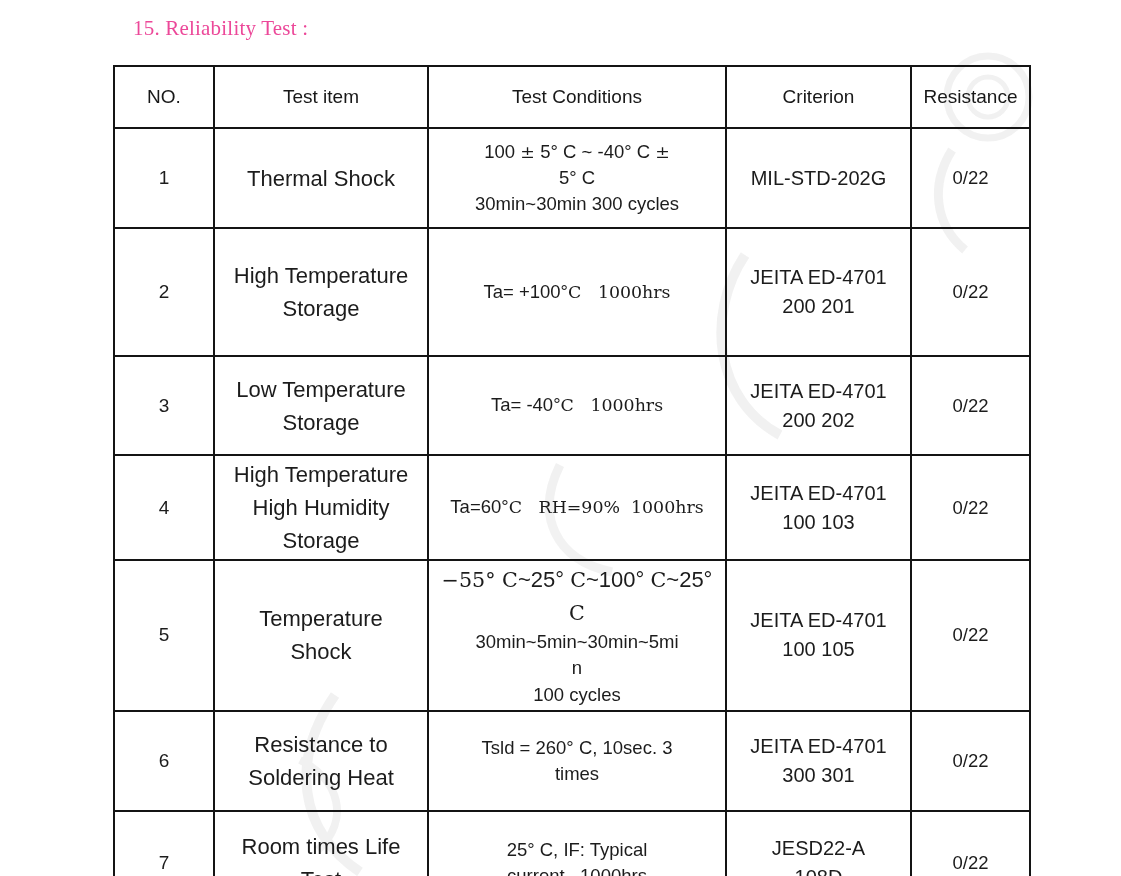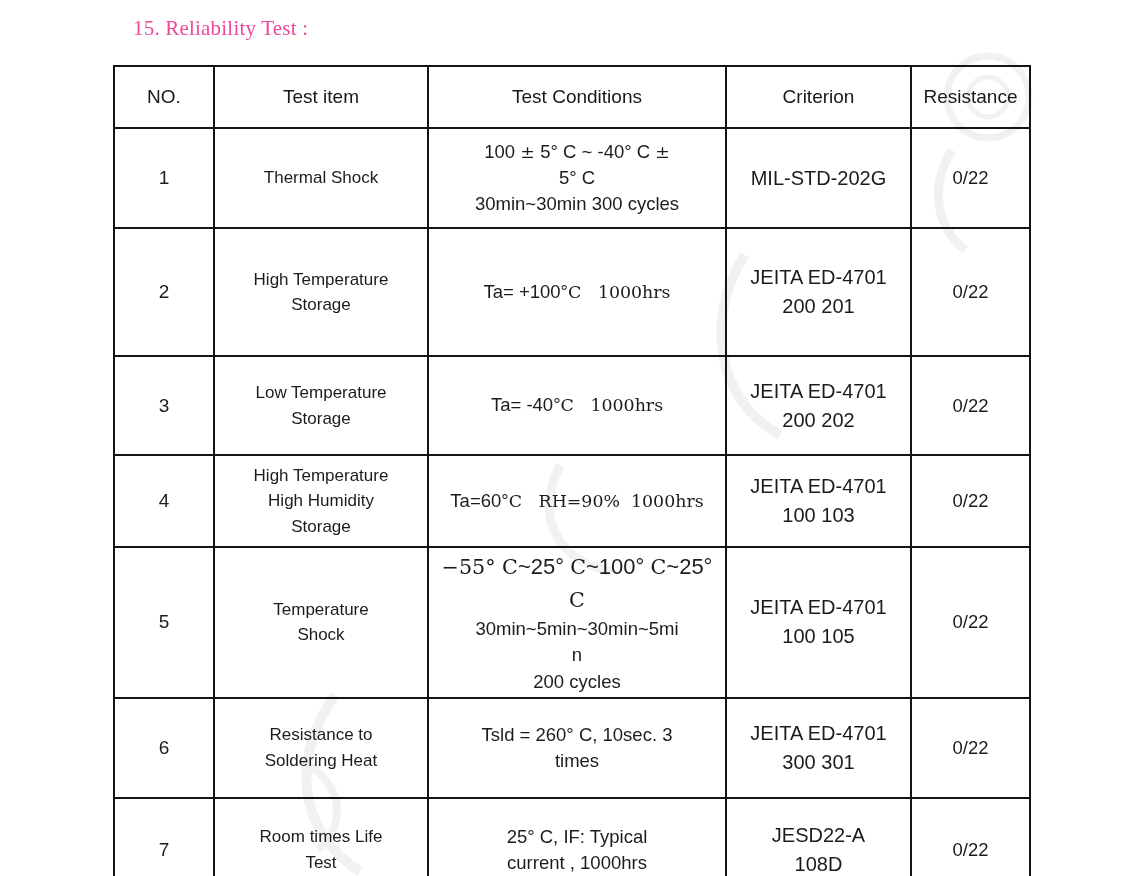--- a/index.html
+++ b/index.html
@@ -54,21 +54,21 @@
   }
   tr.r0 { height: 62px; }
   tr.r1 { height: 100px; }
   tr.r2 { height: 128px; }
   tr.r3 { height: 99px; }
   tr.r4 { height: 92px; }
   tr.r5 { height: 118px; }
   tr.r6 { height: 100px; }
   tr.r7 { height: 104px; }
   td.c-no   { font-size: 19px; }
-  td.c-item { font-size: 17px; line-height: 1.5; white-space: pre-line; }
+  td.c-item { font-size: 22px; line-height: 1.5; white-space: pre-line; }
   td.c-cond { font-size: 18.5px; border-radius: 8px; }
   td.c-ref  { font-size: 20px; line-height: 1.45; white-space: pre-line; }
   td.c-crit { font-size: 18.5px; margin-top: 43px; }
   .cond-line {
     line-height: 1.42;
     white-space: pre-wrap;
   }
   .cond-line.sm { font-size: 22px; line-height: 1.5; }
   .f-s { font-family: "Liberation Sans", sans-serif; }
   .f-r { font-family: "DejaVu Serif", serif; font-size: 0.94em; }
@@ -156,21 +156,21 @@
           <td class="c-crit">0/22</td>
         </tr>
         <tr class="r5">
           <td class="c-no">5</td>
           <td class="c-item">Temperature
 Shock</td>
           <td class="c-cond">
             <div class="cond-line sm"><span class="f-r">−55° C</span><span class="f-s">~25° </span><span class="f-r">C</span><span class="f-s">~100° </span><span class="f-r">C</span><span class="f-s">~25° </span><span class="f-r">C</span></div>
             <div class="cond-line"><span class="f-s">30min~5min~30min~5mi</span></div>
             <div class="cond-line"><span class="f-s">n</span></div>
-            <div class="cond-line"><span class="f-s">200 cycles</span></div>
+            <div class="cond-line"><span class="f-s">100 cycles</span></div>
           </td>
           <td class="c-ref">JEITA ED-4701
 100 105</td>
           <td class="c-crit">0/22</td>
         </tr>
         <tr class="r6">
           <td class="c-no">6</td>
           <td class="c-item">Resistance to
 Soldering Heat</td>
           <td class="c-cond">

